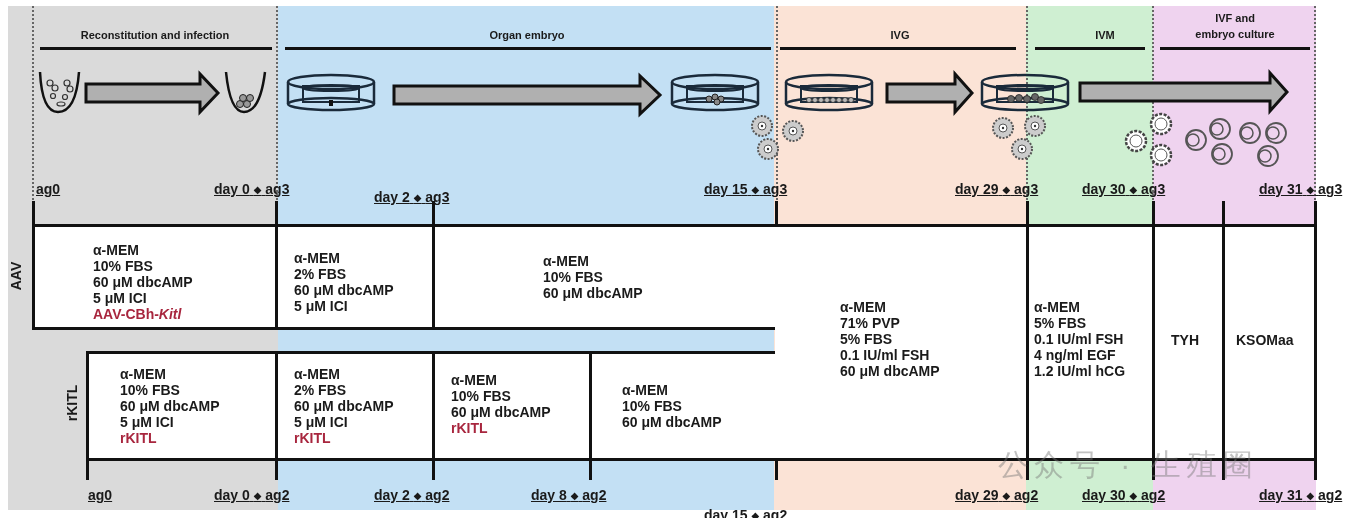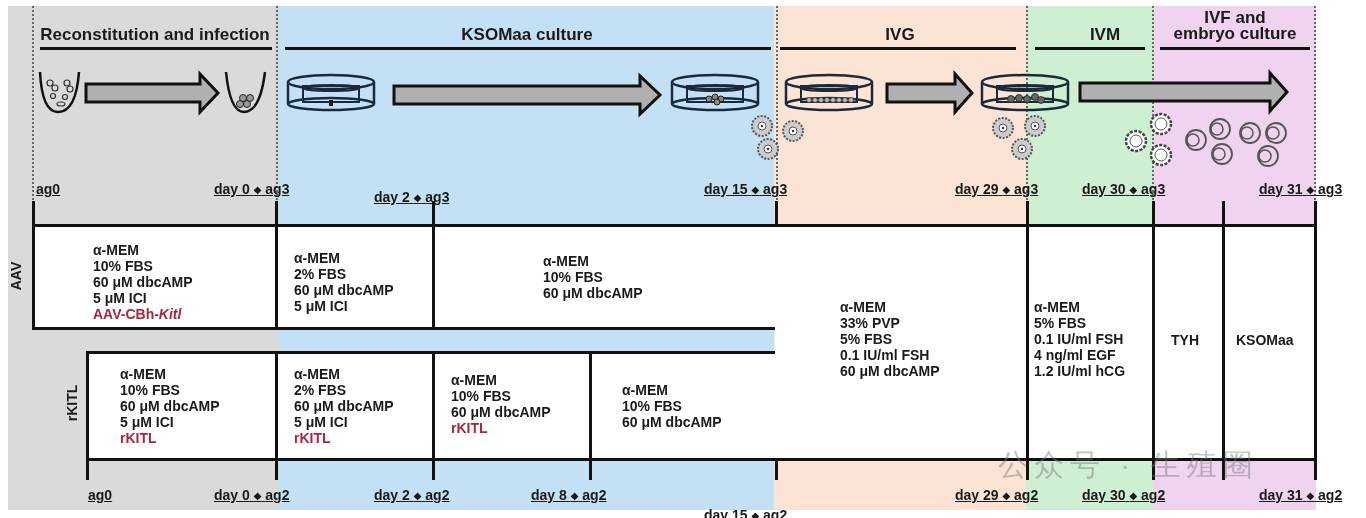--- a/index.html
+++ b/index.html
@@ -5,21 +5,21 @@
   html, body { margin: 0; padding: 0; background: #ffffff; }
   body { width: 1366px; height: 518px; position: relative; overflow: hidden;
          font-family: "Liberation Sans", "DejaVu Sans", sans-serif; font-weight: bold; color: #1a1a1a; }
   .bg { position: absolute; top: 6px; height: 504px; }
   .bg-recon { left: 8px; width: 270px; background: #dadada; }
   .bg-organ { left: 278px; width: 496px; background: #c3e0f4; }
   .bg-ivg { left: 774px; width: 252px; background: #fbe3d6; }
   .bg-ivm { left: 1026px; width: 127px; background: #cfefd2; }
   .bg-ivf { left: 1153px; width: 163px; background: #efd3ef; }
   .vdot { position: absolute; top: 6px; height: 210px; border-left: 2px dotted #666; }
-  .phase-title { position: absolute; font-size: 17px; text-align: center; line-height: 16px; }
+  .phase-title { position: absolute; font-size: 11px; text-align: center; line-height: 16px; }
   .phase-line { position: absolute; height: 3px; background: #111; top: 47px; }
   .tick-label { position: absolute; font-size: 14px; white-space: nowrap; text-decoration: underline; }
   .diamond { font-size: 10px; vertical-align: 1px; }
   .box { position: absolute; background: #fff; border: 3px solid #111; box-sizing: border-box; }
   .vline { position: absolute; width: 3px; background: #111; }
   .cell-text { position: absolute; font-size: 14px; line-height: 16px; white-space: nowrap; }
   .red { color: #a8263e; }
   .rowlabel { position: absolute; font-size: 14px; transform: rotate(-90deg); transform-origin: center; white-space: nowrap; }
   svg.icons { position: absolute; left: 0; top: 0; }
   .watermark { position: absolute; left: 998px; top: 445px; font-size: 30px; color: rgba(120,120,120,0.45); font-weight: normal; letter-spacing: 6px; white-space: nowrap; }
@@ -35,21 +35,21 @@
 
 <div class="vdot" style="left:32px"></div>
 <div class="vdot" style="left:276px"></div>
 <div class="vdot" style="left:776px"></div>
 <div class="vdot" style="left:1026px"></div>
 <div class="vdot" style="left:1152px"></div>
 <div class="vdot" style="left:1314px"></div>
 
 <div class="phase-title" style="left:36px; top:27px; width:238px;">Reconstitution and infection</div>
 <div class="phase-line" style="left:40px; width:232px;"></div>
-<div class="phase-title" style="left:285px; top:27px; width:484px;">KSOMaa culture</div>
+<div class="phase-title" style="left:285px; top:27px; width:484px;">Organ embryo</div>
 <div class="phase-line" style="left:285px; width:486px;"></div>
 <div class="phase-title" style="left:780px; top:27px; width:240px;">IVG</div>
 <div class="phase-line" style="left:780px; width:236px;"></div>
 <div class="phase-title" style="left:1050px; top:27px; width:110px;">IVM</div>
 <div class="phase-line" style="left:1035px; width:110px;"></div>
 <div class="phase-title" style="left:1160px; top:10px; width:150px;">
   <div>IVF and</div>
   <div>embryo culture</div>
 </div>
 <div class="phase-line" style="left:1160px; width:150px;"></div>
@@ -246,21 +246,21 @@
   <div>60 μM dbcAMP</div>
 </div>
 
 <div class="box" style="left:775px; top:224px; width:542px; height:237px; border-left:none;"></div>
 <div class="vline" style="left:1026px; top:224px; height:237px;"></div>
 <div class="vline" style="left:1152px; top:224px; height:237px;"></div>
 <div class="vline" style="left:1222px; top:224px; height:237px;"></div>
 
 <div class="cell-text" style="left:840px; top:299px;">
   <div>α-MEM</div>
-  <div>33% PVP</div>
+  <div>71% PVP</div>
   <div>5% FBS</div>
   <div>0.1 IU/ml FSH</div>
   <div>60 μM dbcAMP</div>
 </div>
 <div class="cell-text" style="left:1034px; top:299px;">
   <div>α-MEM</div>
   <div>5% FBS</div>
   <div>0.1 IU/ml FSH</div>
   <div>4 ng/ml EGF</div>
   <div>1.2 IU/ml hCG</div>

